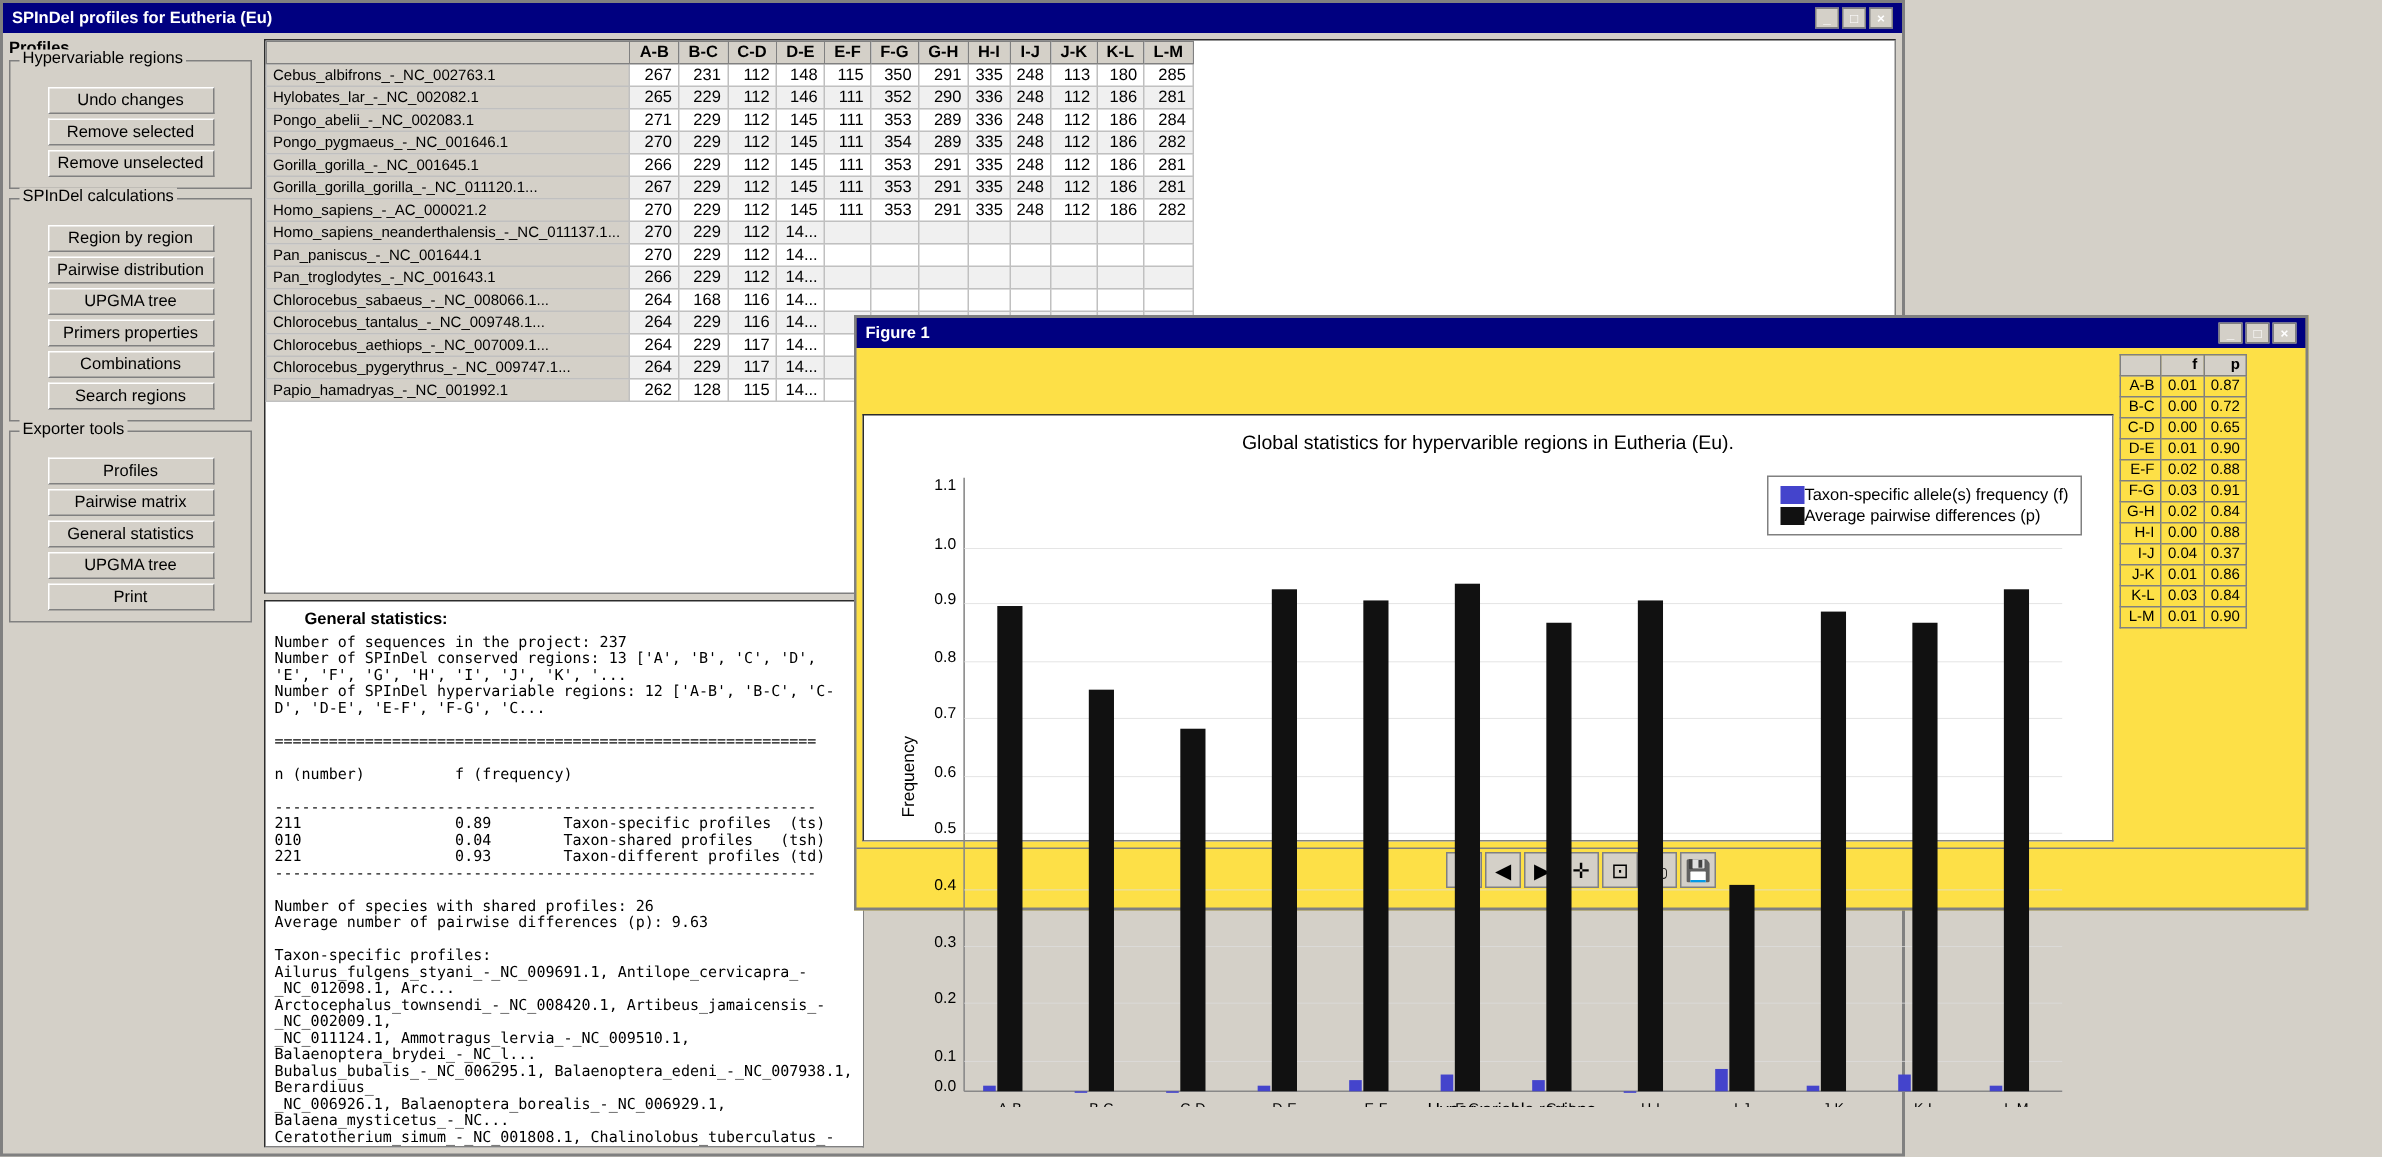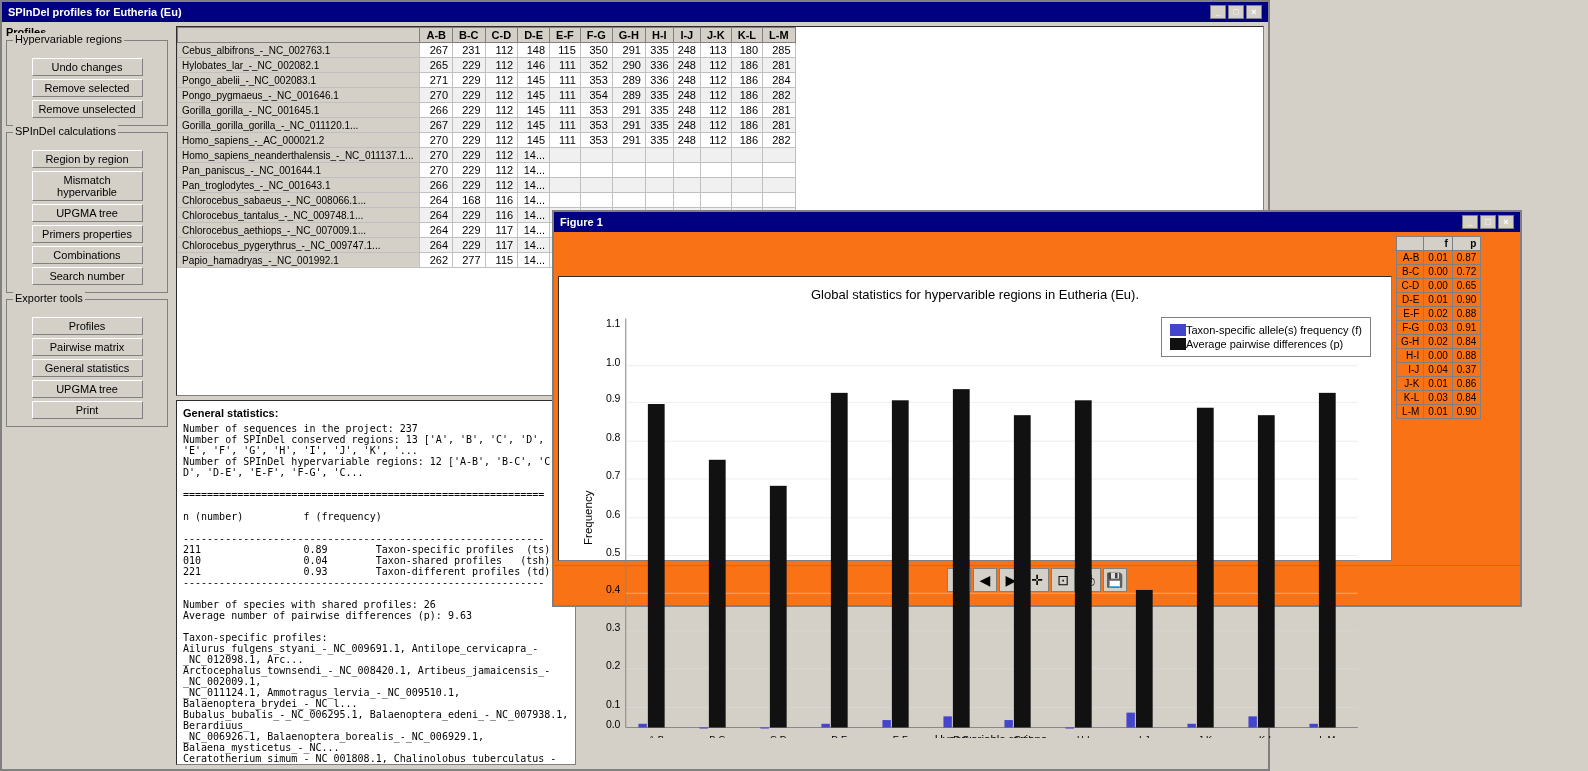--- a/index.html
+++ b/index.html
@@ -129,24 +129,24 @@
       overflow: auto;
       padding: 6px;
       font-size: 11px;
       margin-right: 4px;
     }
 
     
     .figure-window {
       position: fixed;
       top: 210px;
-      left: 552px;
+      left: 569px;
       width: 970px;
       height: 397px;
-      background: #f97316;
+      background: #fde047;
       border: 2px solid #808080;
       z-index: 100;
     }
     .figure-window .title-bar {
       font-size: 11px;
     }
     .figure-content {
       display: flex;
       height: calc(100% - 60px);
       padding: 4px;
@@ -252,25 +252,25 @@
         <div style="height:10px;"></div>
         <button class="btn">Undo changes</button>
         <button class="btn">Remove selected</button>
         <button class="btn">Remove unselected</button>
       </div>
 
       <div class="group-box">
         <span class="group-box-title">SPInDel calculations</span>
         <div style="height:10px;"></div>
         <button class="btn">Region by region</button>
-        <button class="btn">Mismatch hypervarible</button>
+        <button class="btn">Pairwise distribution</button>
         <button class="btn">UPGMA tree</button>
         <button class="btn">Primers properties</button>
         <button class="btn">Combinations</button>
-        <button class="btn">Search number</button>
+        <button class="btn">Search regions</button>
       </div>
 
       <div class="group-box">
         <span class="group-box-title">Exporter tools</span>
         <div style="height:10px;"></div>
         <button class="btn">Profiles</button>
         <button class="btn">Pairwise matrix</button>
         <button class="btn">General statistics</button>
         <button class="btn">UPGMA tree</button>
         <button class="btn">Print</button>
@@ -505,38 +505,38 @@
                 <td></td>
                 <td></td>
                 <td></td>
                 <td></td>
                 <td></td>
                 <td></td>
               </tr>
               <tr>
                 <td class="species-name">Papio_hamadryas_-_NC_001992.1</td>
                 <td>262</td>
-                <td>277</td>
+                <td>128</td>
                 <td>115</td>
                 <td>14...</td>
                 <td></td>
                 <td></td>
                 <td></td>
                 <td></td>
                 <td></td>
                 <td></td>
                 <td></td>
                 <td></td>
               </tr>
             </tbody>
         </table>
       </div>
 
       <div class="stats-panel">
-        <div style="font-weight:bold; margin-bottom:4px;">General statistics:</div>
+        <div style="font-weight:bold; margin-bottom:4px;margin-left:20px;">General statistics:</div>
         <pre class="stats-text">Number of sequences in the project: 237
 Number of SPInDel conserved regions: 13 ['A', 'B', 'C', 'D', 'E', 'F', 'G', 'H', 'I', 'J', 'K', '...
 Number of SPInDel hypervariable regions: 12 ['A-B', 'B-C', 'C-D', 'D-E', 'E-F', 'F-G', 'C...
 
 ============================================================
 
 n (number)          f (frequency)
 
 ------------------------------------------------------------
 211                 0.89        Taxon-specific profiles  (ts)

